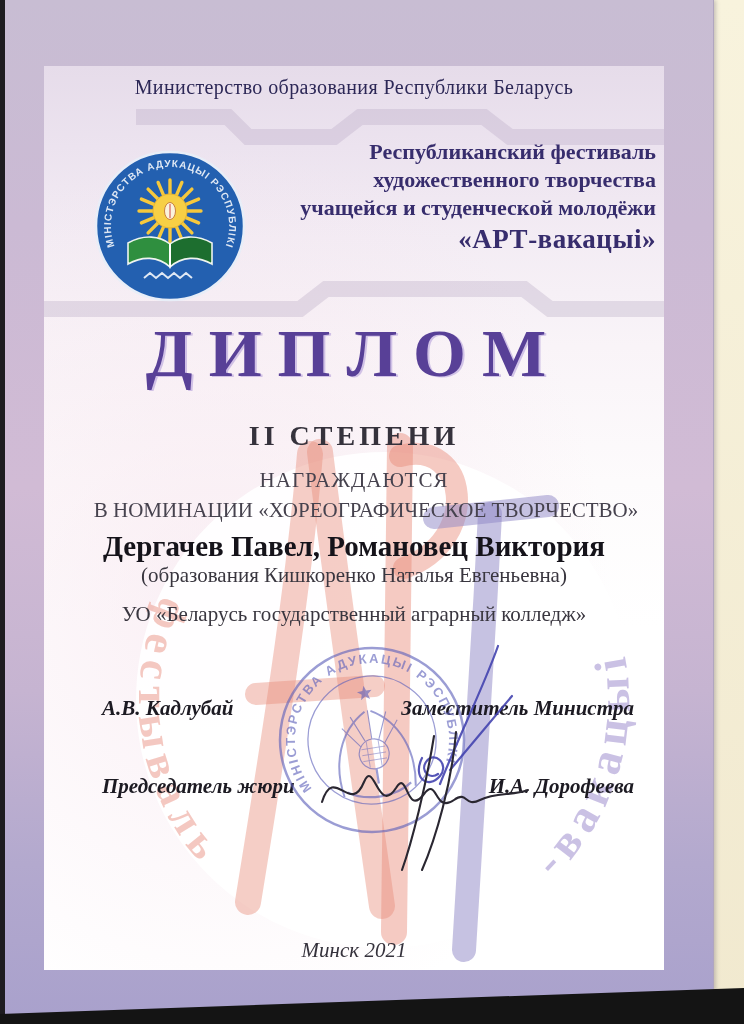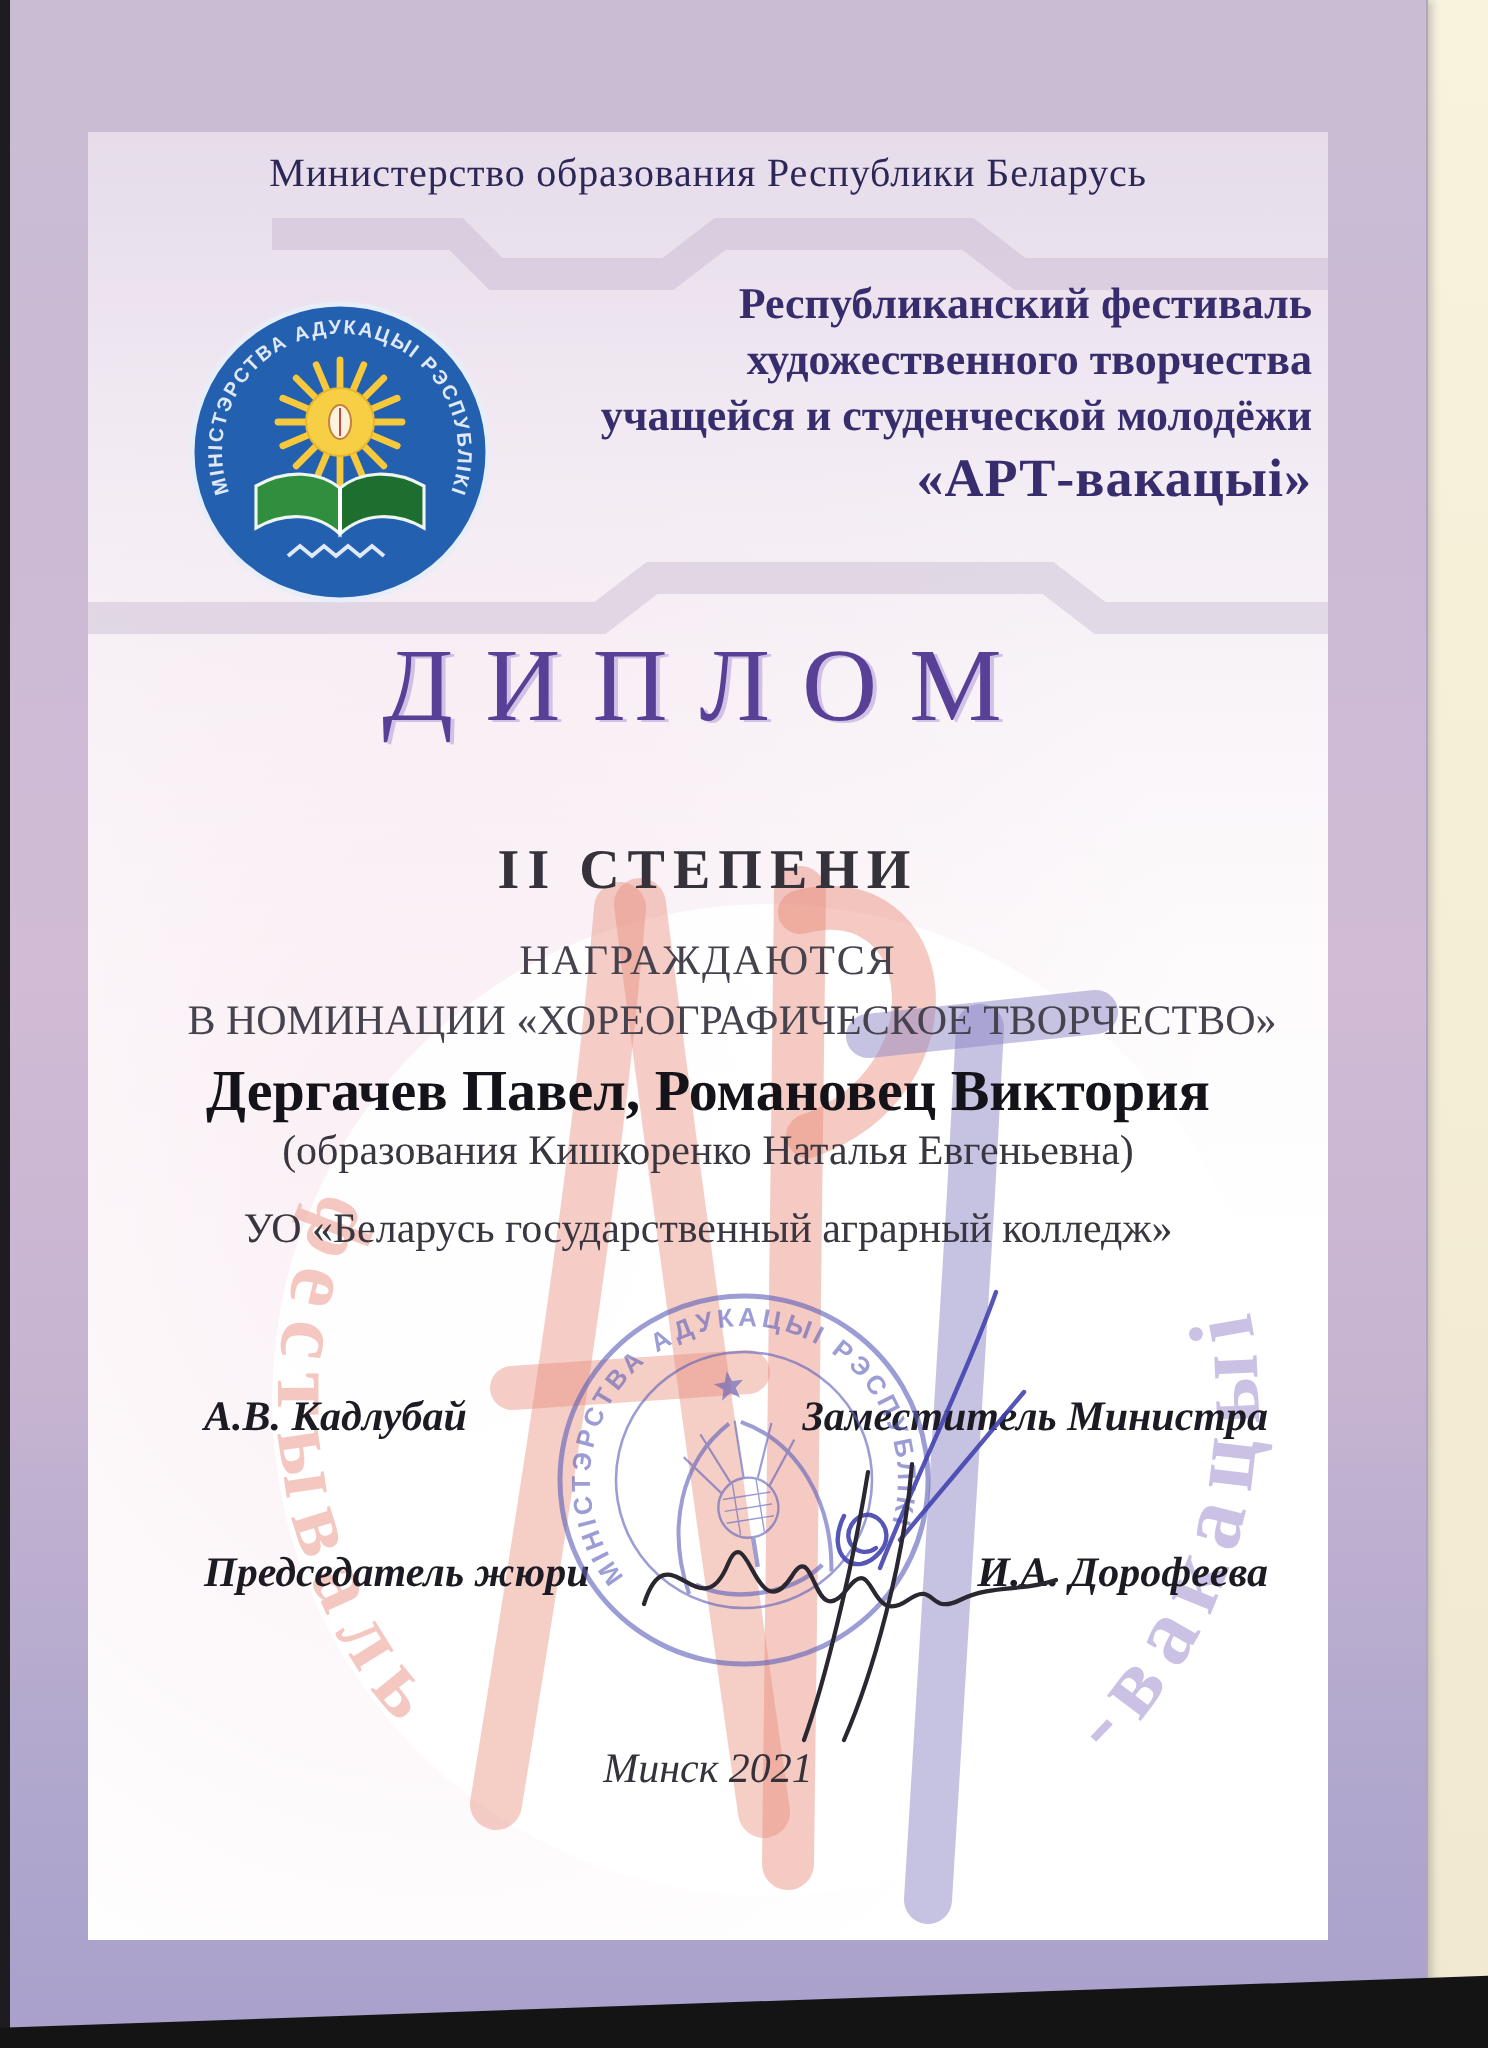--- a/index.html
+++ b/index.html
@@ -25,39 +25,39 @@
   }
   .decor,.stampsvg,.sigblue,.sigdark,.emblem{position:absolute;}
   .decor{left:0;top:0;width:620px;height:904px;}
   .ministry{position:absolute;left:0;top:10px;width:100%;text-align:center;
     font-size:20px;color:#2c2756;letter-spacing:.4px;}
   .emblem{left:50px;top:84px;width:152px;height:152px;}
   .festival{position:absolute;right:8px;top:72px;width:430px;text-align:right;
     font-weight:bold;color:#372d6d;font-size:22px;line-height:28px;}
   .festival .l4{font-size:27px;line-height:34px;letter-spacing:.5px;}
   .title{position:absolute;left:0;top:248px;width:100%;text-align:center;
-    font-size:52px;font-weight:normal;color:#584097;letter-spacing:16px;
+    font-size:68px;font-weight:bold;color:#584097;letter-spacing:16px;
     text-shadow:2px 1px 0 rgba(160,135,210,.45);}
   .degree{position:absolute;left:0;top:354px;width:100%;text-align:center;
     font-size:28px;font-weight:bold;color:#35323c;letter-spacing:4px;}
   .awarded{position:absolute;left:0;top:402px;width:100%;text-align:center;
     font-size:21px;color:#46424e;letter-spacing:1px;}
   .nomination{position:absolute;left:12px;top:432px;width:100%;text-align:center;
     font-size:21px;color:#46424e;}
   .recipients{position:absolute;left:0;top:464px;width:100%;text-align:center;
     font-size:29px;font-weight:bold;color:#15131a;}
   .supervisor{position:absolute;left:0;top:497px;width:100%;text-align:center;
     font-size:21px;color:#39363f;}
   .institution{position:absolute;left:0;top:536px;width:100%;text-align:center;
     font-size:21px;color:#39363f;}
   .sigrow{position:absolute;left:58px;right:30px;display:flex;
     justify-content:space-between;font-size:21px;font-weight:bold;font-style:italic;color:#1c1a22;}
   .sigrow.r1{top:630px;}
   .sigrow.r2{top:708px;}
-  .footer{position:absolute;left:0;top:806px;width:100%;text-align:center;
+  .footer{position:absolute;left:0;top:872px;width:100%;text-align:center;
     font-size:21px;font-style:italic;color:#35323c;}
   .stampsvg{left:228px;top:574px;width:200px;height:200px;opacity:.62;transform:rotate(-9deg);}
   .sigblue{left:356px;top:572px;width:130px;height:160px;opacity:.9;}
   .sigdark{left:272px;top:664px;width:230px;height:150px;}
   .scanbg-right{position:absolute;right:0;top:0;width:31px;height:1024px;
     background:linear-gradient(180deg,#f8f3dd,#f1e9cf);z-index:0;}
 </style>
 </head>
 <body>
 

